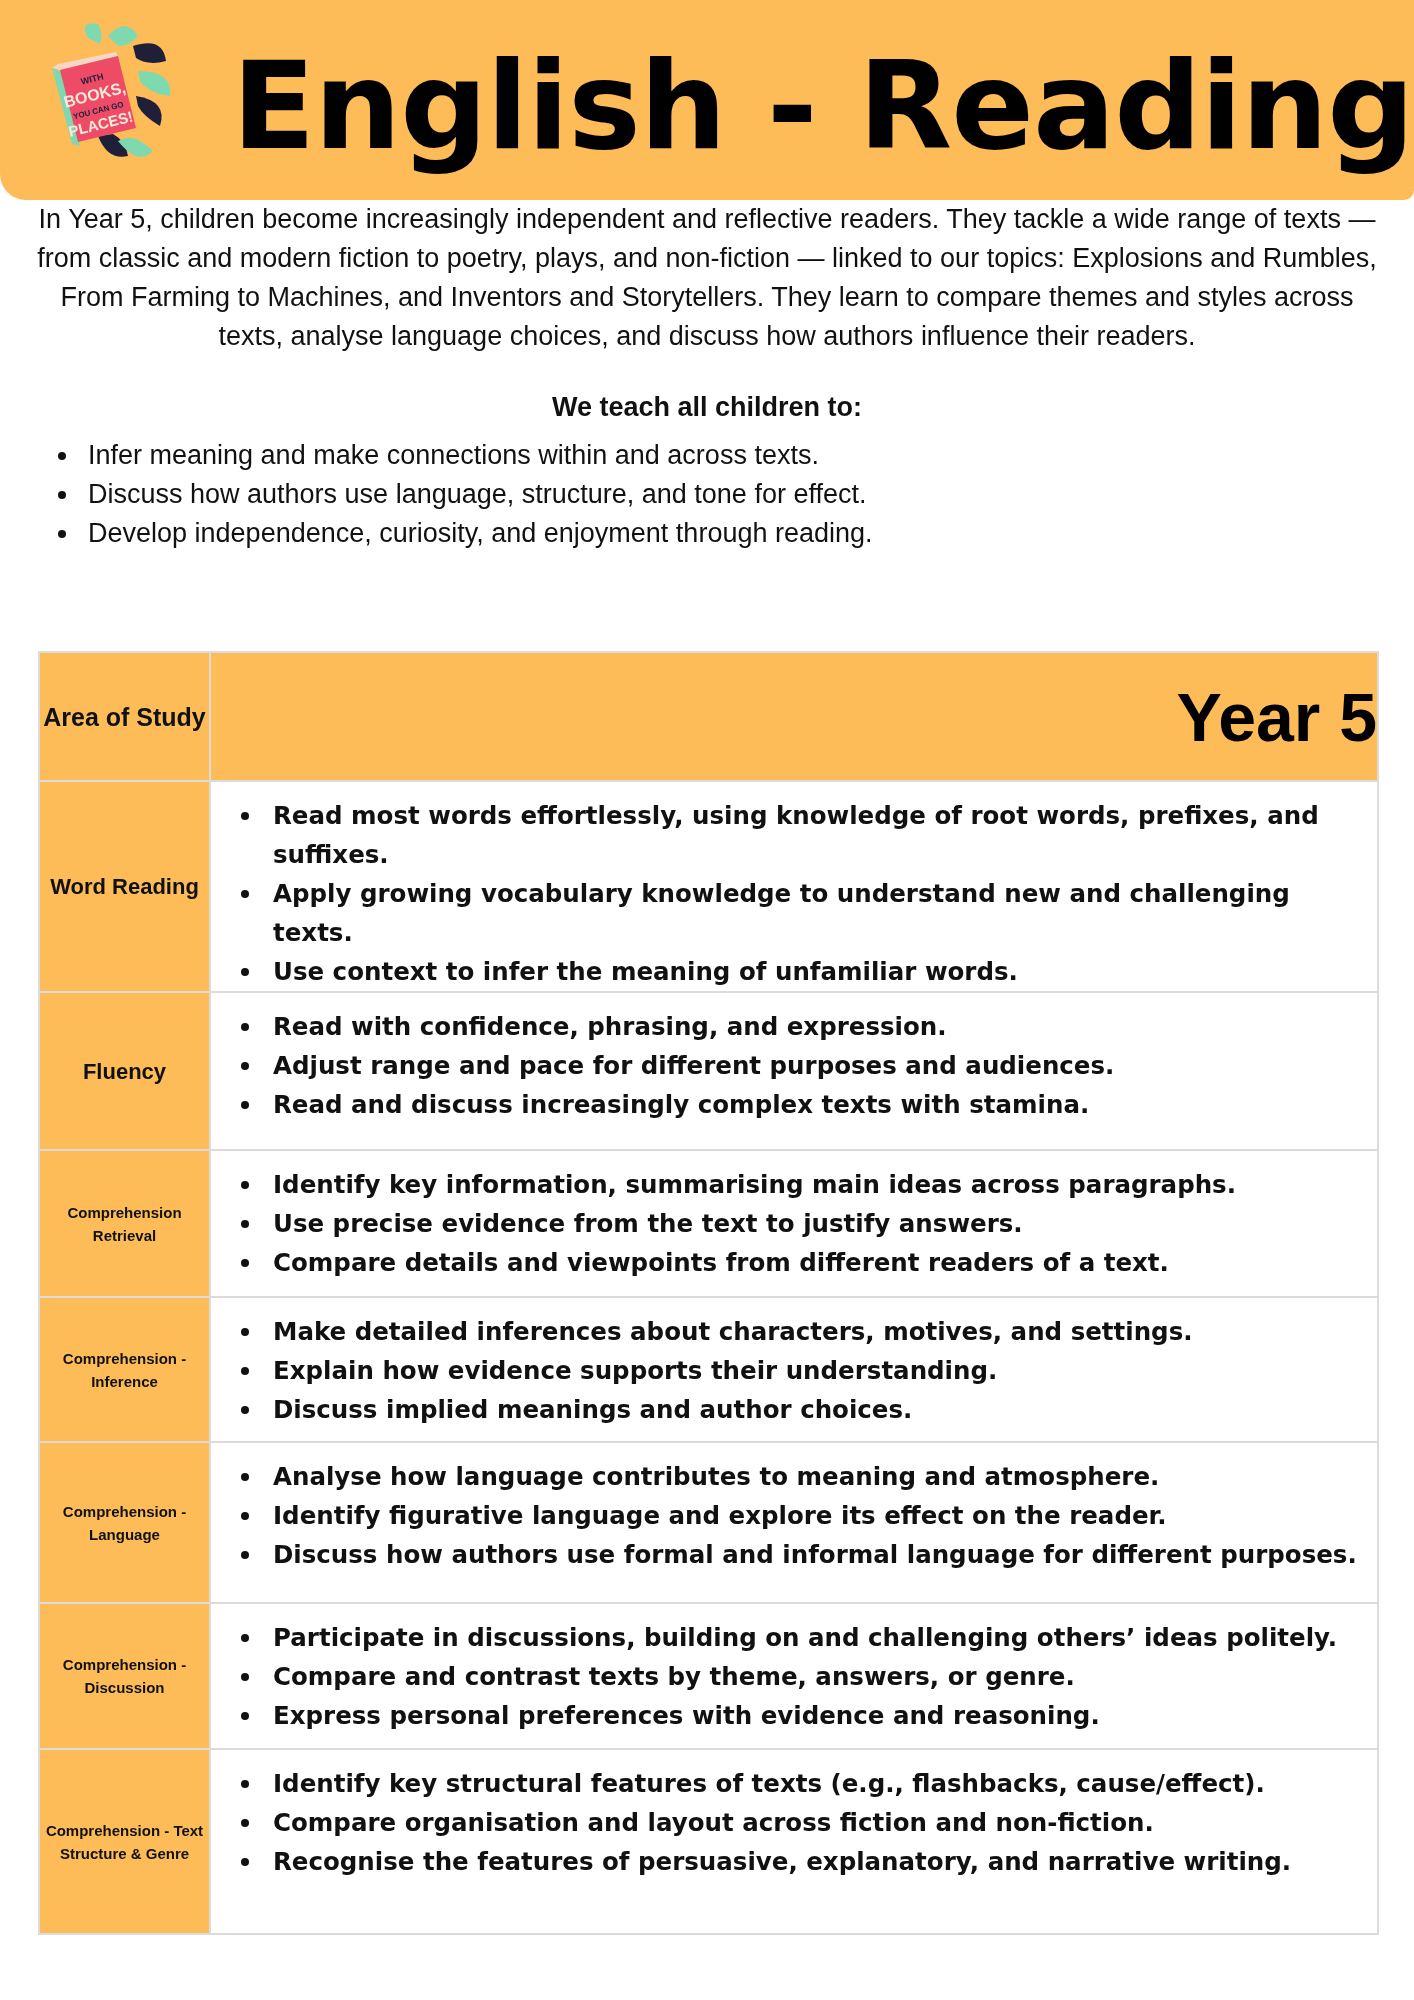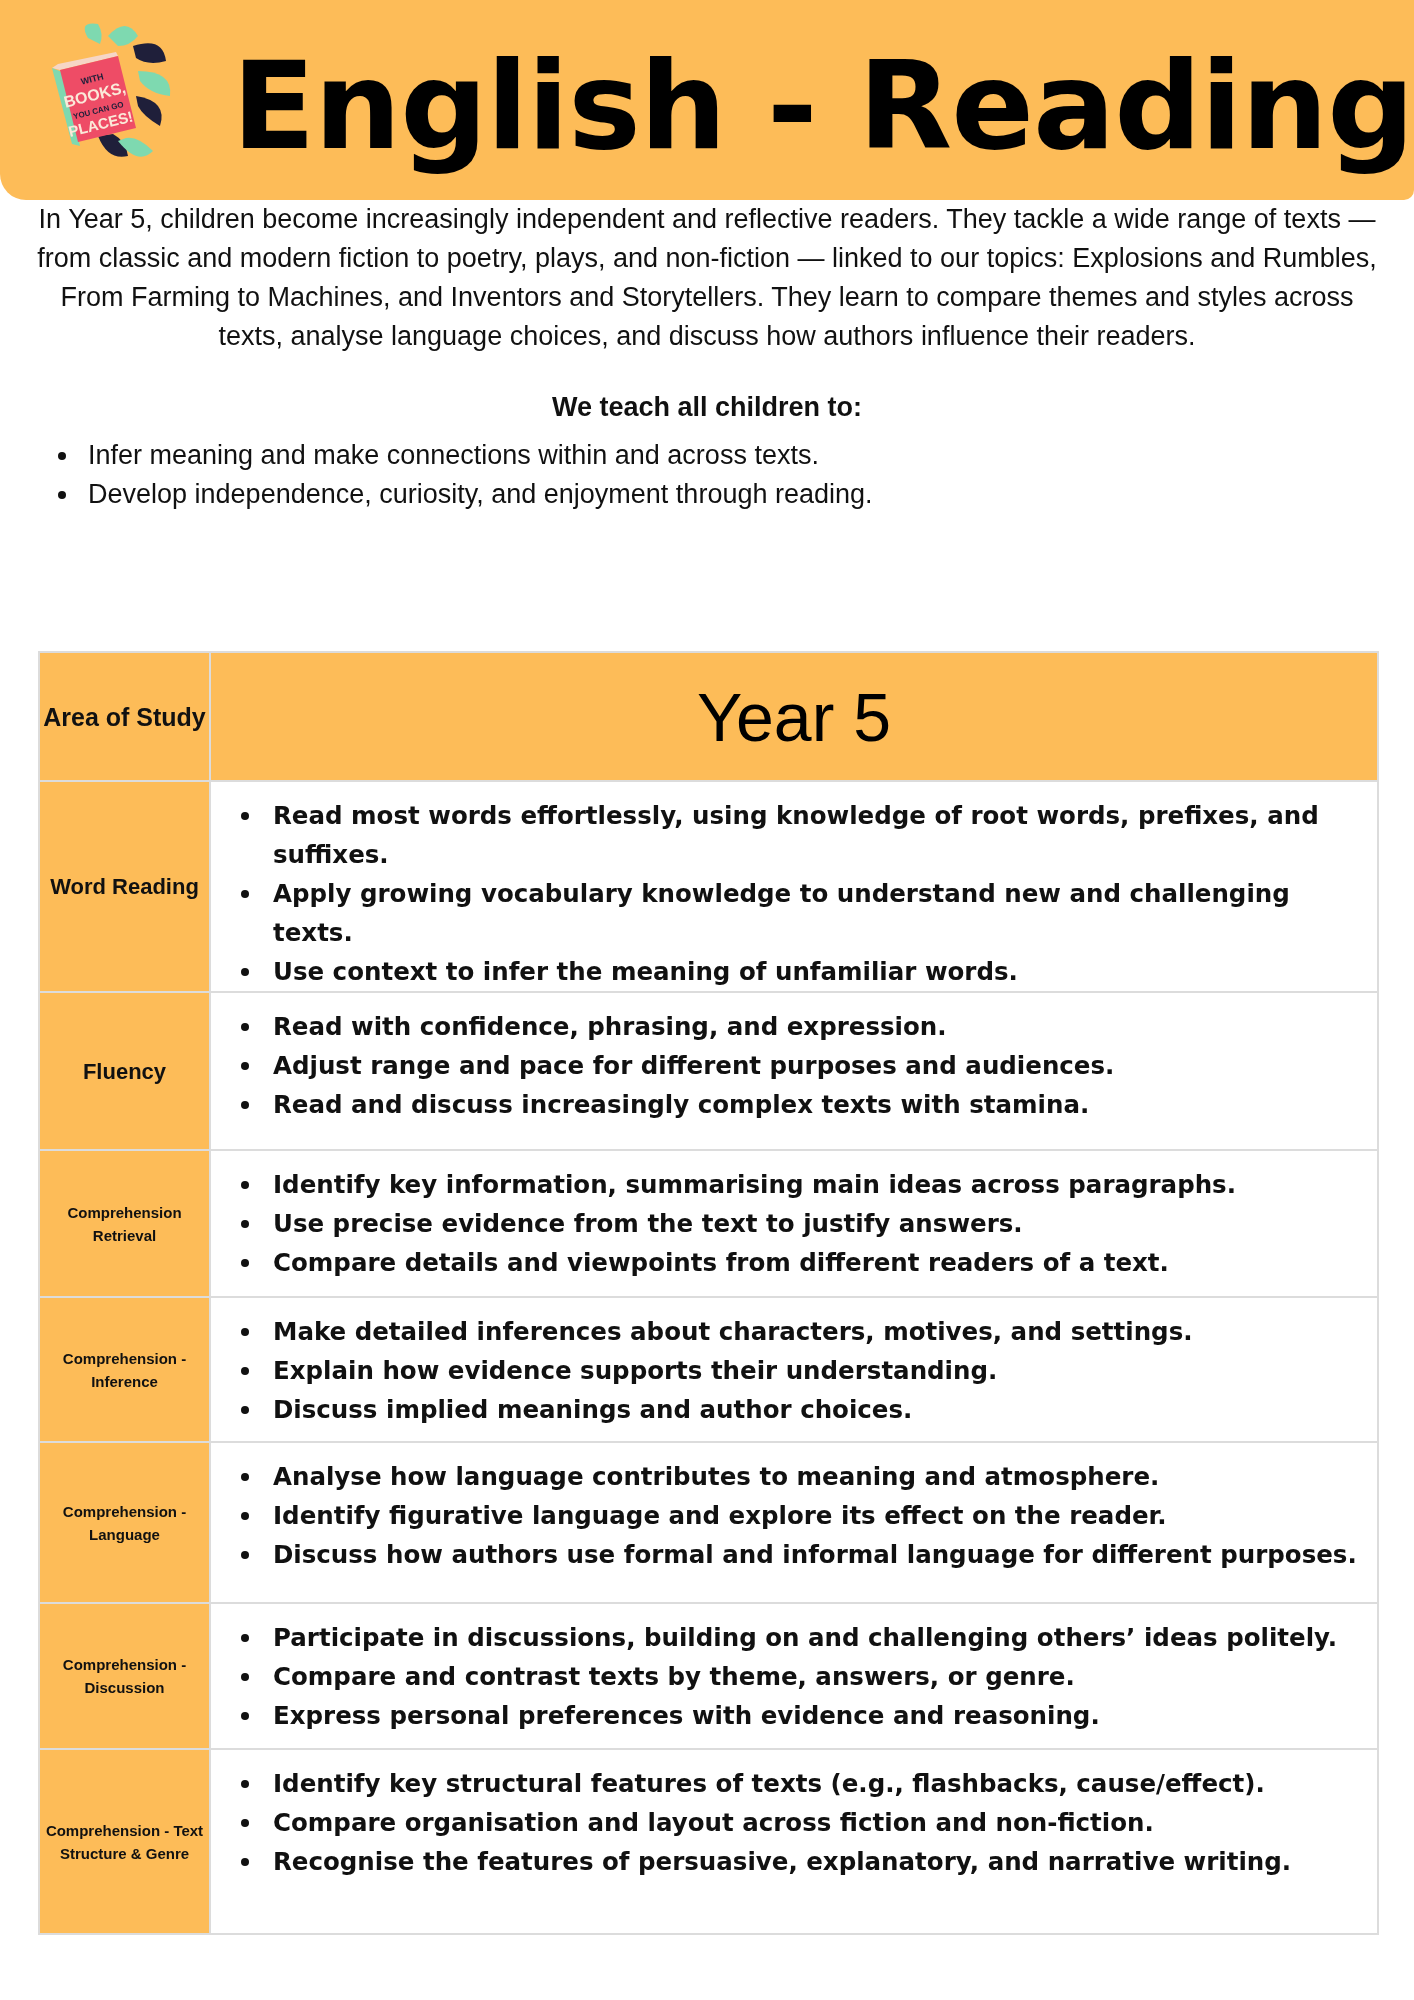--- a/index.html
+++ b/index.html
@@ -33,21 +33,21 @@
     content: ""; position: absolute; left: 28px; top: 16px; width: 8px; height: 8px;
     border-radius: 50%; background: #111;
   }
   table.curr {
     position: absolute; left: 38px; top: 651px; width: 1341px; border-collapse: collapse;
     table-layout: fixed;
   }
   table.curr td, table.curr th { border: 2px solid #dcdcdc; padding: 0; vertical-align: middle; }
   .c1 { width: 169px; background: #FDBC58; text-align: center; font-weight: bold; color: #111; }
   .hdr-area { font-size: 25px; line-height: 40px; }
-  .hdr-year { background: #FDBC58; text-align: center; font-size: 68px; font-weight: normal; color: #000; }
+  .hdr-year { background: #FDBC58; text-align: right; font-size: 68px; font-weight: bold; color: #000; }
   .lbl-lg { font-size: 22px; line-height: 33px; padding: 0 10px; }
   .lbl-sm { font-size: 15px; line-height: 23px; padding: 0 8px; }
   .cell { background: #fff; vertical-align: top !important; font-weight: bold; }
   .cell ul { margin: 0; padding: 14px 20px 0 0; list-style: none; }
   .cell li {
     position: relative; padding-left: 62px; font-size: 27px; line-height: 39px;
     font-family: "DejaVu Sans", sans-serif; font-size: 24.5px; color: #111;
   }
   .cell li::before {
     content: ""; position: absolute; left: 30px; top: 16px; width: 8px; height: 8px;
@@ -77,20 +77,21 @@
   <div class="title">English - Reading</div>
 </div>
 
 <div class="intro">
   <div>In Year 5, children become increasingly independent and reflective readers. They tackle a wide range of texts — from classic and modern fiction to poetry, plays, and non-fiction — linked to our topics: Explosions and Rumbles, From Farming to Machines, and Inventors and Storytellers. They learn to compare themes and styles across texts, analyse language choices, and discuss how authors influence their readers.</div>
   <div class="intro-lead">We teach all children to:</div>
 </div>
 
 <ul class="aims">
   <li>Infer meaning and make connections within and across texts.</li>
+  <li>Discuss how authors use language, structure, and tone for effect.</li>
   <li>Develop independence, curiosity, and enjoyment through reading.</li>
 </ul>
 
 <table class="curr">
   <tbody>
       <tr style="height:129px">
     <th class="c1 hdr-area"><span>Area of Study</span></th>
     <th class="hdr-year"><span>Year 5</span></th>
   </tr>
 

